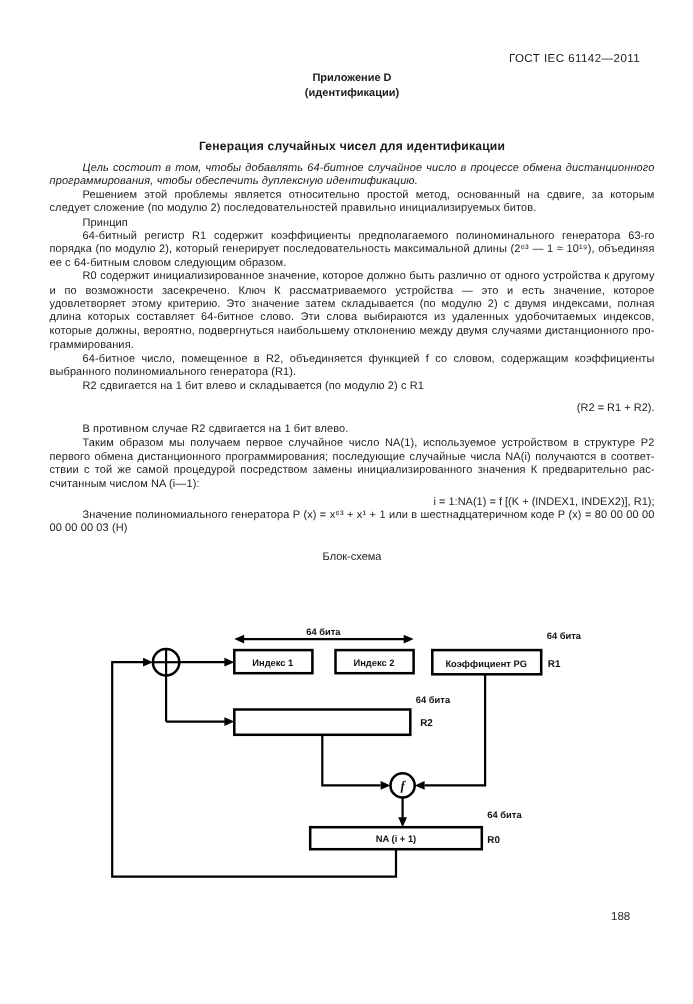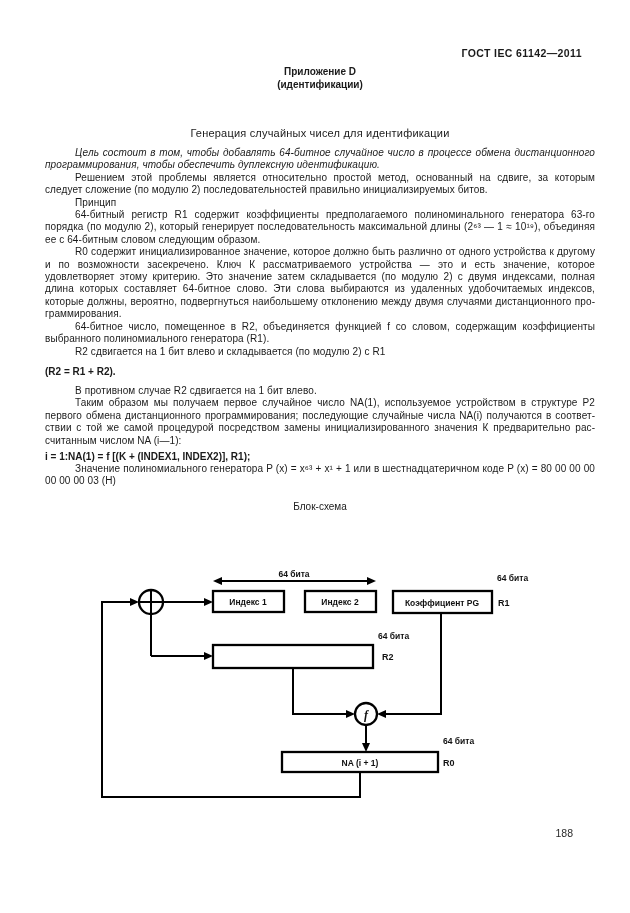--- a/index.html
+++ b/index.html
@@ -15,53 +15,52 @@
   .content {
     position: absolute;
     left: 45px;
     top: 0;
     width: 550px;
   }
   .doc-header {
     margin-top: 47px;
     padding-right: 13px;
     text-align: right;
-    font-weight: bold;
+    font-weight: normal;
     font-size: 10.5px;
     letter-spacing: 0.4px;
   }
   .appendix {
     margin-top: 6px;
     text-align: center;
     font-weight: bold;
     font-size: 10px;
     line-height: 13px;
   }
   .title {
     margin-top: 36px;
     text-align: center;
-    font-weight: normal;
+    font-weight: bold;
     font-size: 11px;
     letter-spacing: 0.2px;
   }
   p.body {
     margin: 0;
     font-size: 10px;
     line-height: 12.4px;
     text-align: justify;
     text-indent: 30px;
     letter-spacing: 0.1px;
   }
   p.first { margin-top: 8px; font-style: italic; }
   .formula {
     margin: 8px 0;
     font-size: 10px;
-    text-align: left;
+    text-align: right;
     text-indent: 0;
-    font-weight: bold;
   }
   .formula.tight { margin: 4px 0 1px 0; }
   .caption {
     margin-top: 13px;
     text-align: center;
     font-size: 10px;
   }
   .diagram {
     position: absolute;
     left: 0;

